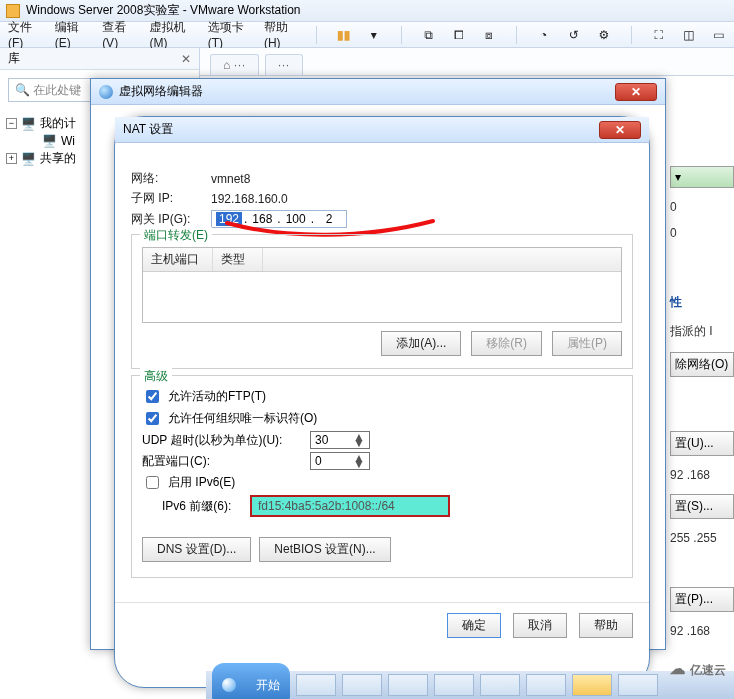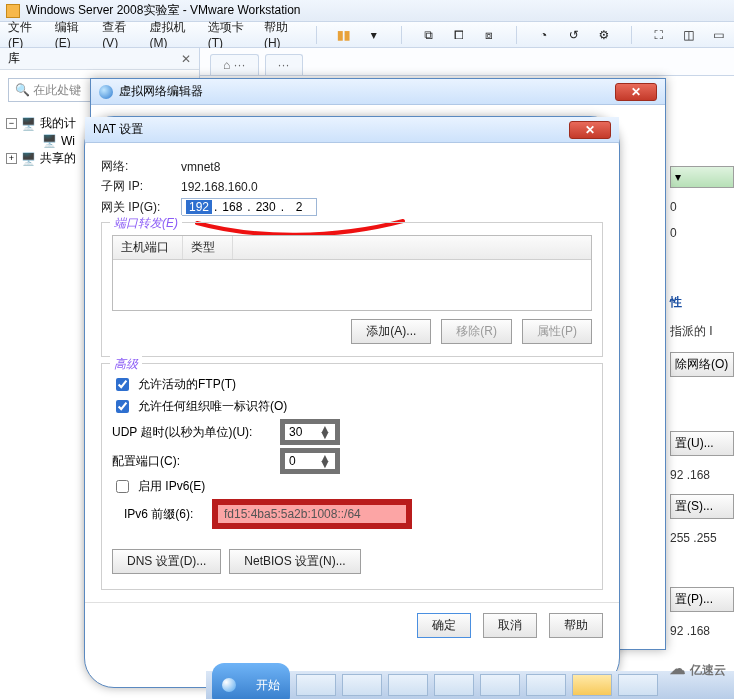--- a/index.html
+++ b/index.html
@@ -25,42 +25,42 @@
 .taskbar { position: absolute; bottom: 0; left: 206px; right: 0; height: 28px; background: linear-gradient(#dbe7f6,#b8cde8); display: flex; align-items: center; padding: 0 6px; gap: 6px; }
 .start-btn { display:flex; align-items:center; gap:20px; background: linear-gradient(#6fb4f7,#2d74c4); color:#fff; padding:14px 10px; border-radius: 12px; }
 .win-orb { width:14px;height:14px;border-radius:50%;background:radial-gradient(circle at 30% 30%,#fff,#4fa5ef);}
 .tb-item { width:40px;height:22px;border:1px solid #9fb9d6;background:linear-gradient(#eaf2fb,#cfe0f2);}
 .watermark { position:absolute; right:8px; bottom:20px; font-size:16px; color:#737373; font-weight:bold;}
 
 .win { position: absolute; border: 1px solid #5a89c0; background: #fff; box-shadow: 0 0 10px rgba(0,0,0,0.3); }
 .win-header { height: 26px; background: linear-gradient(#e9f3ff,#cde2fb); display: flex; align-items: center; padding: 0 8px; justify-content: space-between; border-bottom:1px solid #b0c8e6;}
 .win-title { display:flex; align-items:center; gap:6px; }
 .win-x { width: 42px; height: 18px; background: linear-gradient(#e86a5a,#c43a2a); border:1px solid #9e2c1e; border-radius: 3px; color:#fff; display:flex; align-items:center; justify-content:center; font-weight:bold; }
-.win-body { padding: 12px 16px; }
+.win-body { padding: 24px 16px; }
 .vne { left: 90px; top: 78px; width: 576px; height: 572px; }
-.nat { left: 84px; top: 116px; width: 536px; height: 572px; border-radius: 30px; }
+.nat { left: 114px; top: 116px; width: 536px; height: 572px; border-radius: 30px; }
 .row { display:flex; align-items:center; gap:8px; margin: 3px 0; }
 .label { width: 72px; color:#222;}
 .val { color:#222; }
 .ip-input { border:1px solid #9db6d6; padding:1px 4px; background:#fff; display:inline-flex; gap:2px; }
 .ip-seg { width: 26px; text-align:center; outline:none; border:none; }
 .ip-seg.sel { background:#2e6fcf; color:#fff; }
 .groupbox { border:1px solid #cfcfcf; margin-top: 6px; padding: 8px 10px 12px; position:relative;}
-.group-title { position:absolute; top:-8px; left:8px; background:#fff; padding:0 4px; color:#8b5cf6;font-style:italic;}
+.group-title { position:absolute; top:-8px; left:8px; background:#fff; padding:0 4px; color:#15803d;}
 .table { border:1px solid #bcbcbc; margin-top:4px; height:76px; background:#fff;}
 .thead { display:flex; background:linear-gradient(#fbfbfb,#ececec); border-bottom:1px solid #cfcfcf;}
 .th { padding:3px 8px; border-right:1px solid #dcdcdc; color:#222;}
 .btn { background: linear-gradient(#fdfdfd,#e6e6e6); border:1px solid #9e9e9e; padding: 3px 14px; color:#222;}
 .btn.disabled { color:#9a9a9a; }
 .btn-row { display:flex; gap:10px; justify-content:flex-end; margin-top:8px;}
 .chk { display:flex; align-items:center; gap:6px; margin:3px 0;}
 .chk input { accent-color:#2e6fcf; }
-.num-input { border:5px solid #737373; width:60px; padding:1px 4px; display:flex; align-items:center; justify-content:space-between;}
+.num-input { border:1px solid #737373; width:60px; padding:1px 4px; display:flex; align-items:center; justify-content:space-between;}
 .spin { display:flex; flex-direction:column; font-size:7px; line-height:6px; color:#555;}
-.txt-input { border:6px solid #b91c1c; padding:2px 6px; width:200px; background:#fca5a5; color:#555;}
+.txt-input { border:2px solid #b91c1c; padding:2px 6px; width:200px; background:#5eead4; color:#555;}
 .dlg-footer { display:flex; gap:12px; justify-content:flex-end; padding: 10px 16px; border-top:1px solid #e0e0e0;}
 .red-stroke { position:absolute; pointer-events:none; }
 .glob-icon{width:14px;height:14px;border-radius:50%;background:radial-gradient(circle at 35% 35%,#bfe6ff,#2f7bd0);}
 .partial-right { position:absolute; right:0; top:118px; width:64px; display:flex; flex-direction:column; gap:12px;}
 .pb { border:1px solid #9e9e9e; background:linear-gradient(#fdfdfd,#e6e6e6); padding:3px 4px; white-space:nowrap; overflow:hidden;}
 .pb.green{background:linear-gradient(#dff3df,#b7e0b7);}
 .rtxt{color:#333;min-height:14px;}
 </style>
 </head>
 <body>
@@ -178,21 +178,21 @@
       </div>
     <div class="row">
         <span class="label">子网 IP:</span>
         <span class="val">192.168.160.0</span>
       </div>
     <div class="row">
       <span class="label">网关 IP(G):</span>
       <span class="ip-input">
         <span class="ip-seg sel">192</span>.
         <span class="ip-seg">168</span>.
-        <span class="ip-seg">230</span>.
+        <span class="ip-seg">100</span>.
         <span class="ip-seg">2</span>
       </span>
     </div>
 
     <svg class="red-stroke" style="left:110px;top:100px;" width="220" height="30">
       <path d="M2 6 C 60 22, 140 22, 208 4" stroke="#e11" stroke-width="4" fill="none" stroke-linecap="round"></path>
     </svg>
 
     <div class="groupbox">
       <span class="group-title">端口转发(E)</span>
@@ -236,21 +236,21 @@
             <span class="spin">
               <span>▲</span>
               <span>▼</span>
             </span>
           </span>
       </div>
       <label class="chk">
           <input type="checkbox" style="">
           <span>启用 IPv6(E)</span>
         </label>
-      <div class="row" style="margin-left:12px;">
+      <div class="row" style="margin-left:20px;">
         <span style="width:80px;">IPv6 前缀(6):</span>
         <span class="txt-input">fd15:4ba5:5a2b:1008::/64</span>
       </div>
       <div class="row" style="margin-top:20px;">
         <button class="btn">DNS 设置(D)...</button>
         <button class="btn">NetBIOS 设置(N)...</button>
       </div>
     </div>
   </div>
   <div class="dlg-footer">

